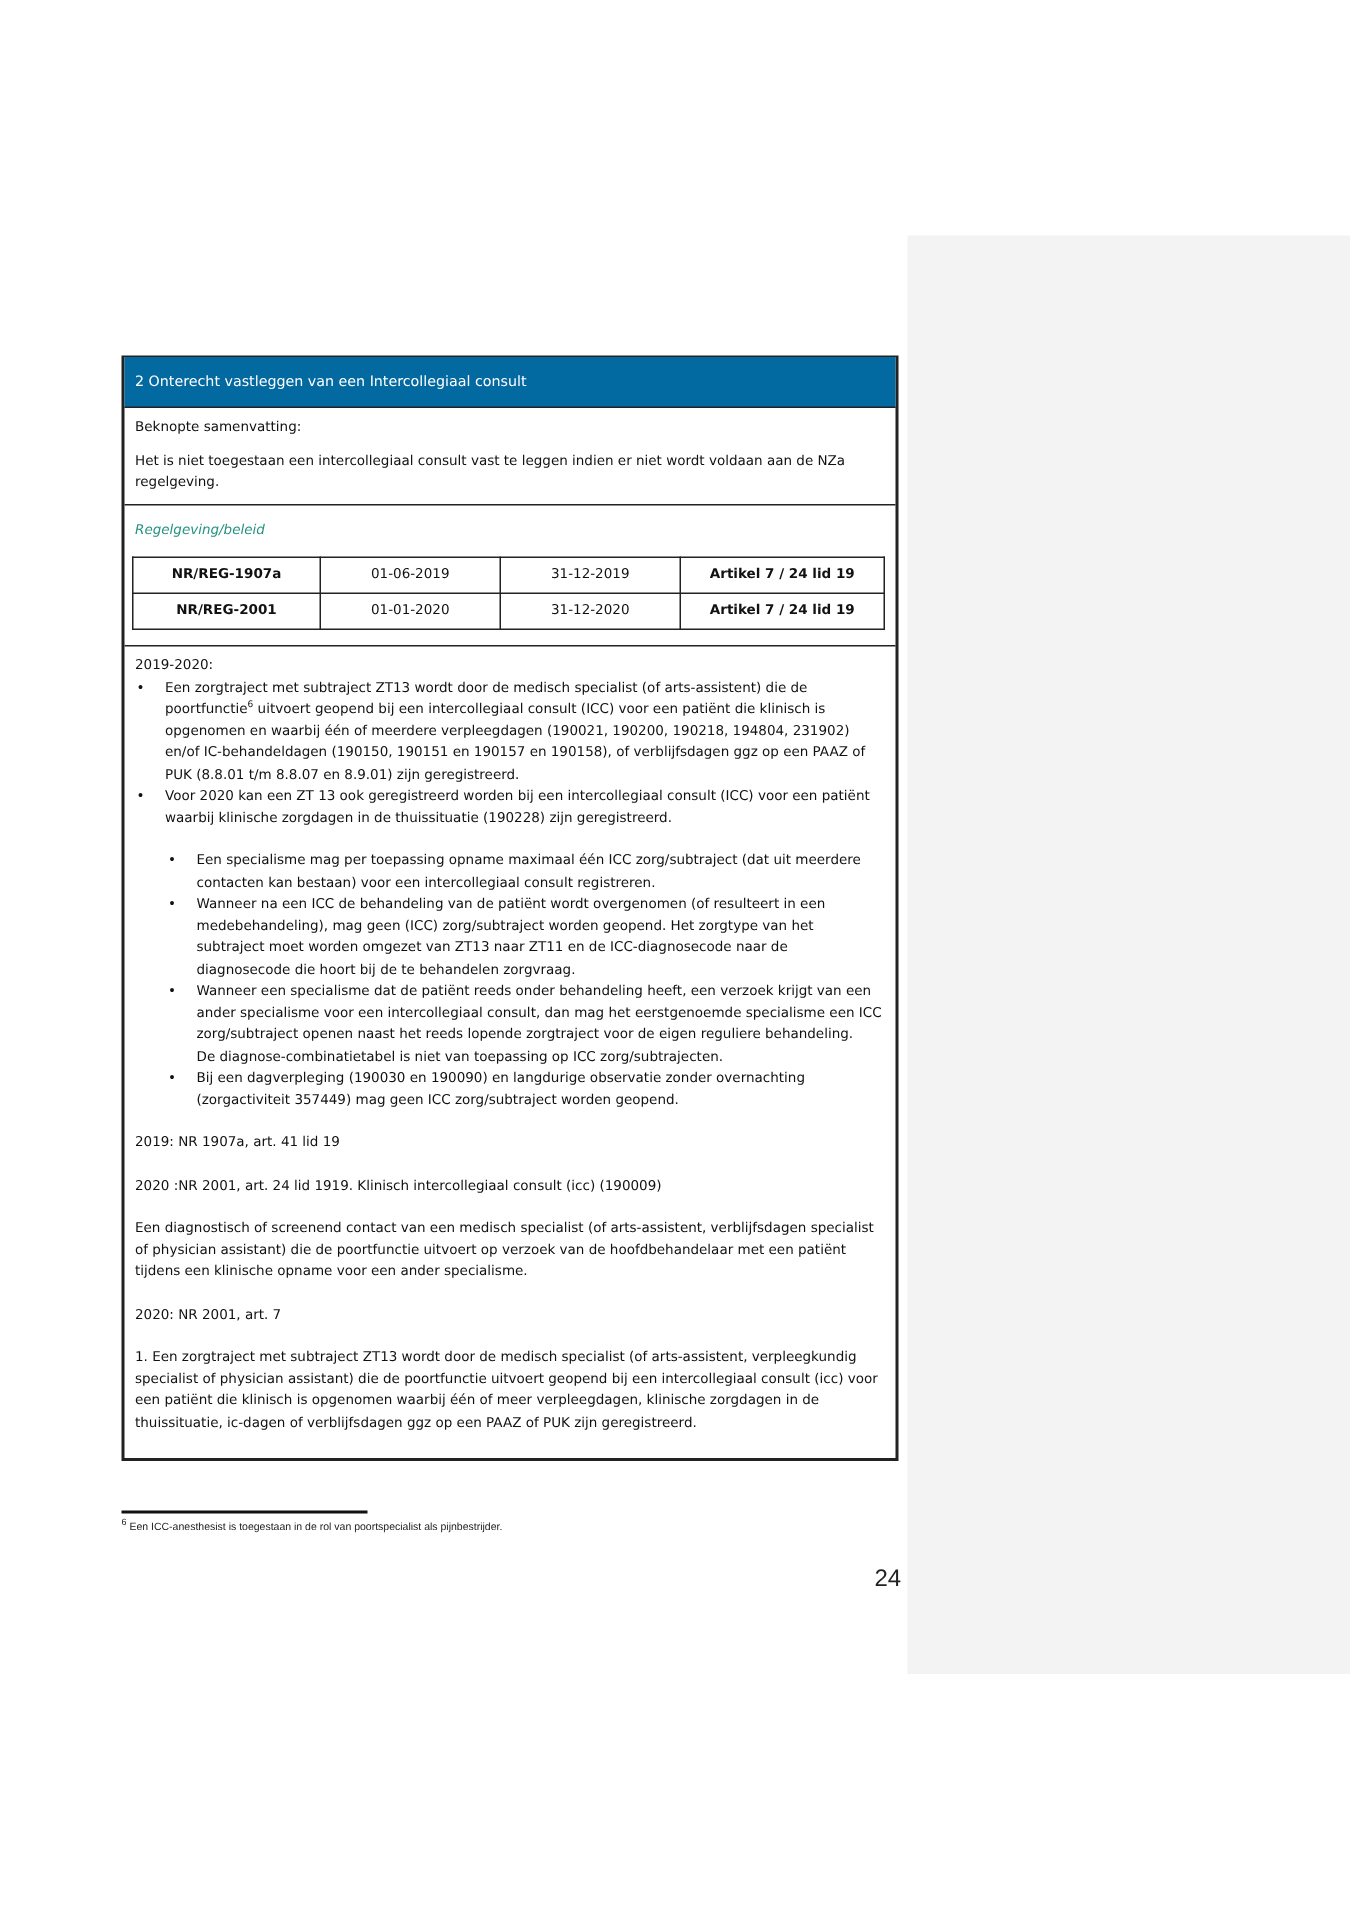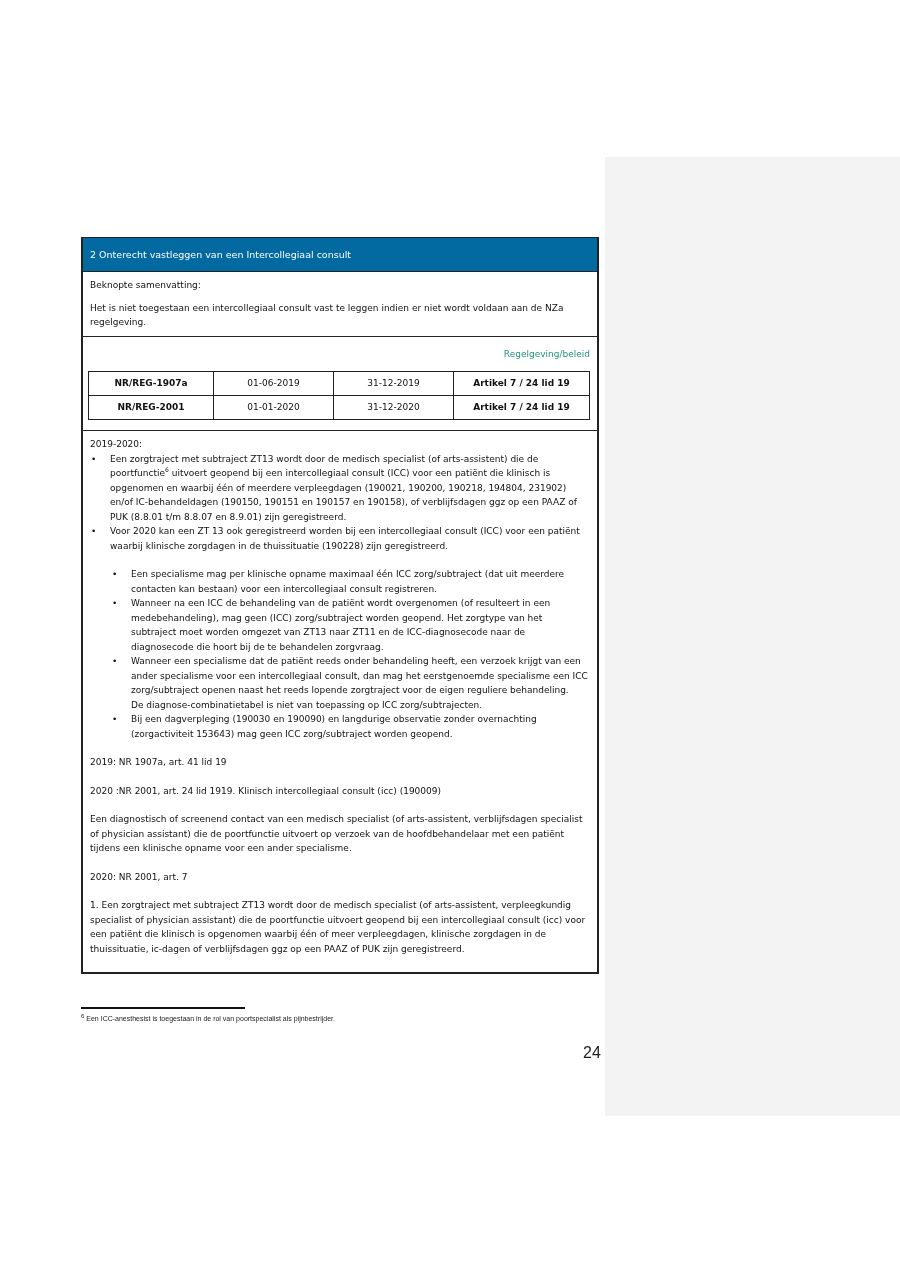--- a/index.html
+++ b/index.html
@@ -16,21 +16,21 @@
       border: 2px solid #222; border-top-width: 1px; box-sizing: content-box;
     }
     .hdr {
       background: #0369a1; color: #fff; height: 33px; line-height: 33px;
       padding-left: 7px; font-size: 9.5px; border-bottom: 1px solid #222;
     }
     .sec { border-bottom: 1px solid #222; padding: 6px 7px 6px 7px; font-size: 9px; line-height: 14.5px; }
     .sec:last-child { border-bottom: none; }
     .sec p { margin: 0; }
     .sum-label { margin-bottom: 8px !important; }
-    .reg-title { color: #23927f; font-size: 9px; margin: 4px 0 10px 0 !important; text-align: right; }
+    .reg-title { color: #23927f; font-style: italic; font-size: 9px; margin: 4px 0 10px 0 !important; }
     table.reg { border-collapse: collapse; width: 502px; margin: 0 0 4px -2px; text-align: center; }
     table.reg td {
       border: 1.5px solid #222; height: 23px; padding: 0 6px;
       font-size: 9px; font-weight: bold; vertical-align: middle;
     }
     table.reg td.c0 { width: 112px; }
     table.reg td.c1 { width: 107px; font-weight: normal; }
     table.reg td.c2 { width: 107px; font-weight: normal; }
     ul { margin: 0; padding: 0; list-style: none; }
     li { position: relative; }
@@ -79,24 +79,24 @@
       </table>
   </div>
 
   <div class="sec">
     <p>2019-2020:</p>
     <ul class="l1">
       <li><span>Een zorgtraject met subtraject ZT13 wordt door de medisch specialist (of arts-assistent) die de poortfunctie</span><sup>6</sup><span> uitvoert geopend bij een intercollegiaal consult (ICC) voor een patiënt die klinisch is opgenomen en waarbij één of meerdere verpleegdagen (190021, 190200, 190218, 194804, 231902) en/of IC-behandeldagen (190150, 190151 en 190157 en 190158), of verblijfsdagen ggz op een PAAZ of PUK (8.8.01 t/m 8.8.07 en 8.9.01) zijn geregistreerd.</span></li>
       <li><span>Voor 2020 kan een ZT 13 ook geregistreerd worden bij een intercollegiaal consult (ICC) voor een patiënt waarbij klinische zorgdagen in de thuissituatie (190228) zijn geregistreerd.</span></li>
     </ul>
     <ul class="l2">
-      <li>Een specialisme mag per klinische opname maximaal één ICC zorg/subtraject (dat uit meerdere contacten kan bestaan) voor een intercollegiaal consult registreren.</li>
+      <li>Een specialisme mag per toepassing opname maximaal één ICC zorg/subtraject (dat uit meerdere contacten kan bestaan) voor een intercollegiaal consult registreren.</li>
       <li>Wanneer na een ICC de behandeling van de patiënt wordt overgenomen (of resulteert in een medebehandeling), mag geen (ICC) zorg/subtraject worden geopend. Het zorgtype van het subtraject moet worden omgezet van ZT13 naar ZT11 en de ICC-diagnosecode naar de diagnosecode die hoort bij de te behandelen zorgvraag.</li>
       <li><span>Wanneer een specialisme dat de patiënt reeds onder behandeling heeft, een verzoek krijgt van een ander specialisme voor een intercollegiaal consult, dan mag het eerstgenoemde specialisme een ICC zorg/subtraject openen naast het reeds lopende zorgtraject voor de eigen reguliere behandeling.</span><br><span>De diagnose-combinatietabel is niet van toepassing op ICC zorg/subtrajecten.</span></li>
-      <li>Bij een dagverpleging (190030 en 190090) en langdurige observatie zonder overnachting (zorgactiviteit 153643) mag geen ICC zorg/subtraject worden geopend.</li>
+      <li>Bij een dagverpleging (190030 en 190090) en langdurige observatie zonder overnachting (zorgactiviteit 357449) mag geen ICC zorg/subtraject worden geopend.</li>
     </ul>
     <p class="gap">2019: NR 1907a, art. 41 lid 19</p>
     <p class="gap">2020 :NR 2001, art. 24 lid 1919. Klinisch intercollegiaal consult (icc) (190009)</p>
     <p class="gap">Een diagnostisch of screenend contact van een medisch specialist (of arts-assistent, verblijfsdagen specialist of physician assistant) die de poortfunctie uitvoert op verzoek van de hoofdbehandelaar met een patiënt tijdens een klinische opname voor een ander specialisme.</p>
     <p class="gap">2020: NR 2001, art. 7</p>
     <p class="gap body-end">1. Een zorgtraject met subtraject ZT13 wordt door de medisch specialist (of arts-assistent, verpleegkundig specialist of physician assistant) die de poortfunctie uitvoert geopend bij een intercollegiaal consult (icc) voor een patiënt die klinisch is opgenomen waarbij één of meer verpleegdagen, klinische zorgdagen in de thuissituatie, ic-dagen of verblijfsdagen ggz op een PAAZ of PUK zijn geregistreerd.</p>
   </div>
 </div>
 
 <div class="fn-rule"></div>

